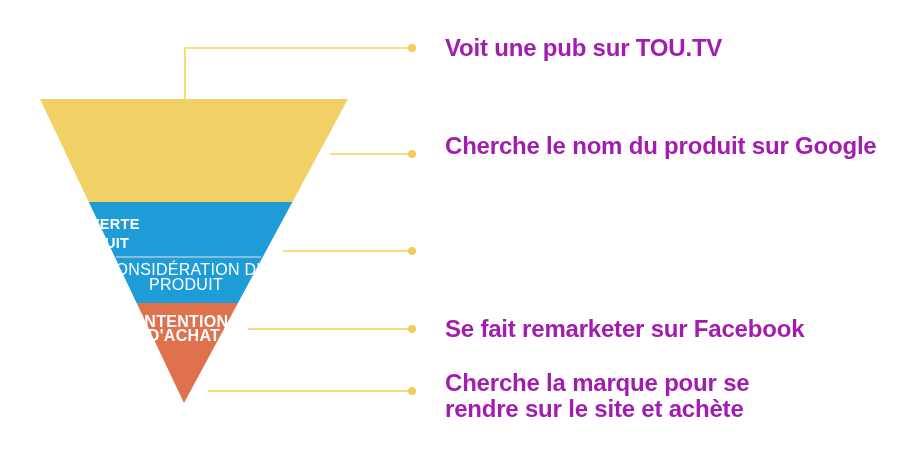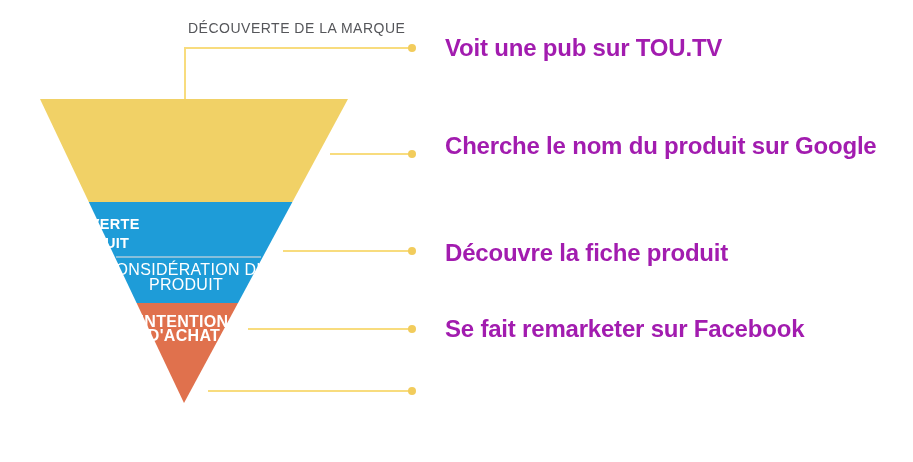--- a/index.html
+++ b/index.html
@@ -75,35 +75,35 @@
     <line x1="283" y1="251" x2="409" y2="251" stroke-width="2" stroke="#F8DC7E"></line>
     <circle cx="412" cy="251" r="4" fill="#F2CC5C"></circle>
 
     <line x1="248" y1="329" x2="409" y2="329" stroke-width="2" stroke="#F8DC7E"></line>
     <circle cx="412" cy="329" r="4" fill="#F2CC5C"></circle>
 
     <line x1="208" y1="391" x2="409" y2="391" stroke-width="2" stroke="#F8DC7E"></line>
     <circle cx="412" cy="391" r="4" fill="#F2CC5C"></circle>
   </svg>
 
-  <div class="lbl top-label">DÉCOUVERTE DE LA MARQUE</div>
 
 
   <div class="lbl stage-disc">DÉCOUVERTE
 DU PRODUIT</div>
 
   <div class="lbl stage-cons">CONSIDÉRATION DU
 PRODUIT</div>
 
   <div class="lbl stage-intent">INTENTION
 D'ACHAT</div>
 
 
   <div class="annot a1">Voit une pub sur TOU.TV</div>
 
   <div class="annot a2">Cherche le nom du produit sur Google</div>
 
-  <div class="annot a3">Découvre la fiche produit</div>
 
   <div class="annot a4">Se fait remarketer sur Facebook</div>
 
+  <div class="annot a5">Cherche la marque pour se
+rendre sur le site et achète</div>
 
 </div>
 
 </body></html>

